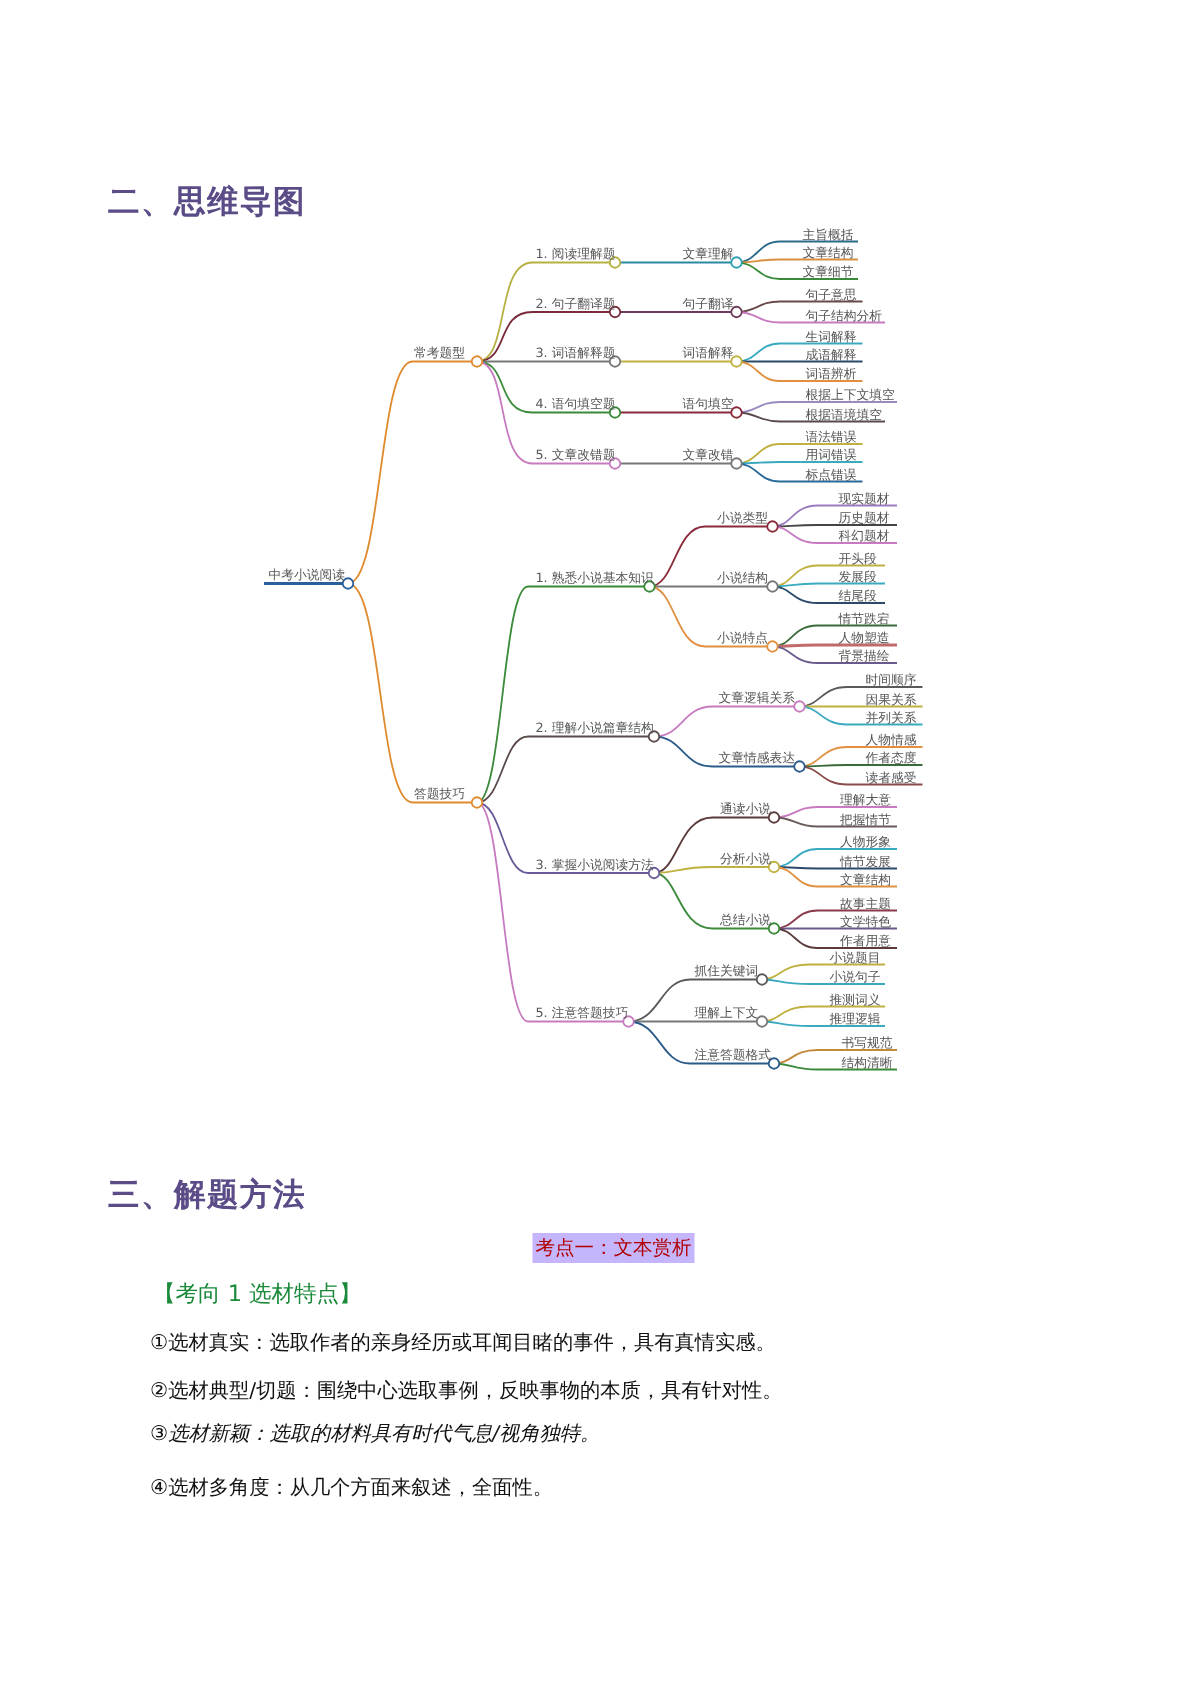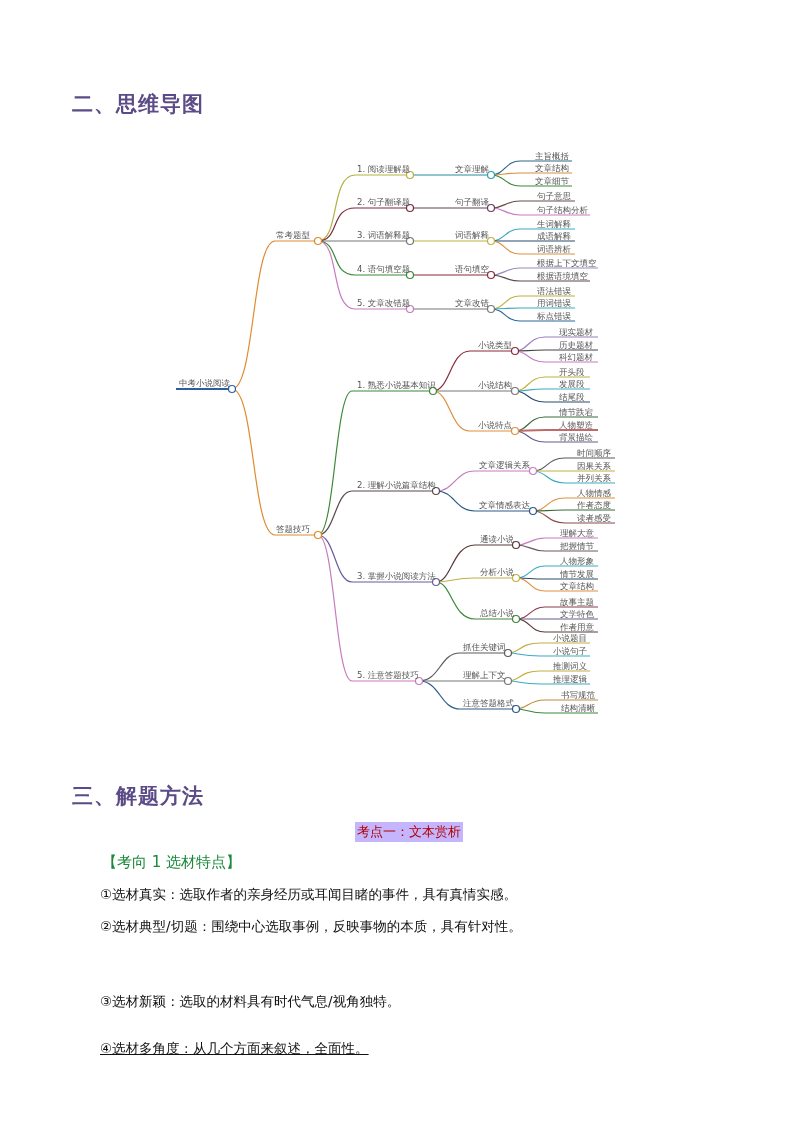--- a/index.html
+++ b/index.html
@@ -10,21 +10,21 @@
   #mindmap { position: absolute; left: 0; top: 0; width: 794px; height: 760px; }
   #mindmap text { font-family: "DejaVu Sans", "Liberation Sans", sans-serif; font-size: 8.5px; fill: #555; }
   .kaodian { position: absolute; left: 355px; top: 822px; background: #c4b5fd; color: #b00000;
              font-size: 13px; padding: 1px 2px; }
   .kaoxiang { position: absolute; left: 102px; top: 853px; color: #1a8a3a; font-size: 15px; }
   .para { position: absolute; left: 100px; font-size: 13.5px; color: #111; margin: 0; }
 </style>
 </head>
 <body>
 
-<h2 class="section-title" style="top:90px;">二、思维导图</h2>
+<h2 class="section-title" style="top:120px;">二、思维导图</h2>
 
 <svg id="mindmap" viewBox="0 0 794 760" xmlns="http://www.w3.org/2000/svg">
   <g fill="none" stroke-width="1.2">
 
     <path d="M176 389 H232" stroke="#2a5f9e" stroke-width="2"></path>
 
     <path d="M232 389 C255 389 252 241 275 241 H318" stroke="#e08a2e"></path>
     <path d="M232 389 C255 389 252 535 275 535 H318" stroke="#e08a2e"></path>
 
     <path d="M318 241 C340 241 330 175 355 175 H410" stroke="#b5b040"></path>
@@ -216,14 +216,14 @@
   <text x="561" y="711">结构清晰</text>
 </svg>
 
 <h2 class="section-title" style="top:782px;">三、解题方法</h2>
 
 <span class="kaodian">考点一：文本赏析</span>
 <span class="kaoxiang">【考向 1 选材特点】</span>
 
 <p class="para" style="top:886px;">①选材真实：选取作者的亲身经历或耳闻目睹的事件，具有真情实感。</p>
 <p class="para" style="top:918px;">②选材典型/切题：围绕中心选取事例，反映事物的本质，具有针对性。</p>
-<p class="para" style="top:993px;">③选材新颖：选取的材料具有时代气息/视角独特。</p>
-<p class="para" style="top:1040px;text-decoration:underline;">④选材多角度：从几个方面来叙述，全面性。</p>
+<p class="para" style="top:947px;font-style:italic;">③选材新颖：选取的材料具有时代气息/视角独特。</p>
+<p class="para" style="top:983px;">④选材多角度：从几个方面来叙述，全面性。</p>
 
 </body></html>

